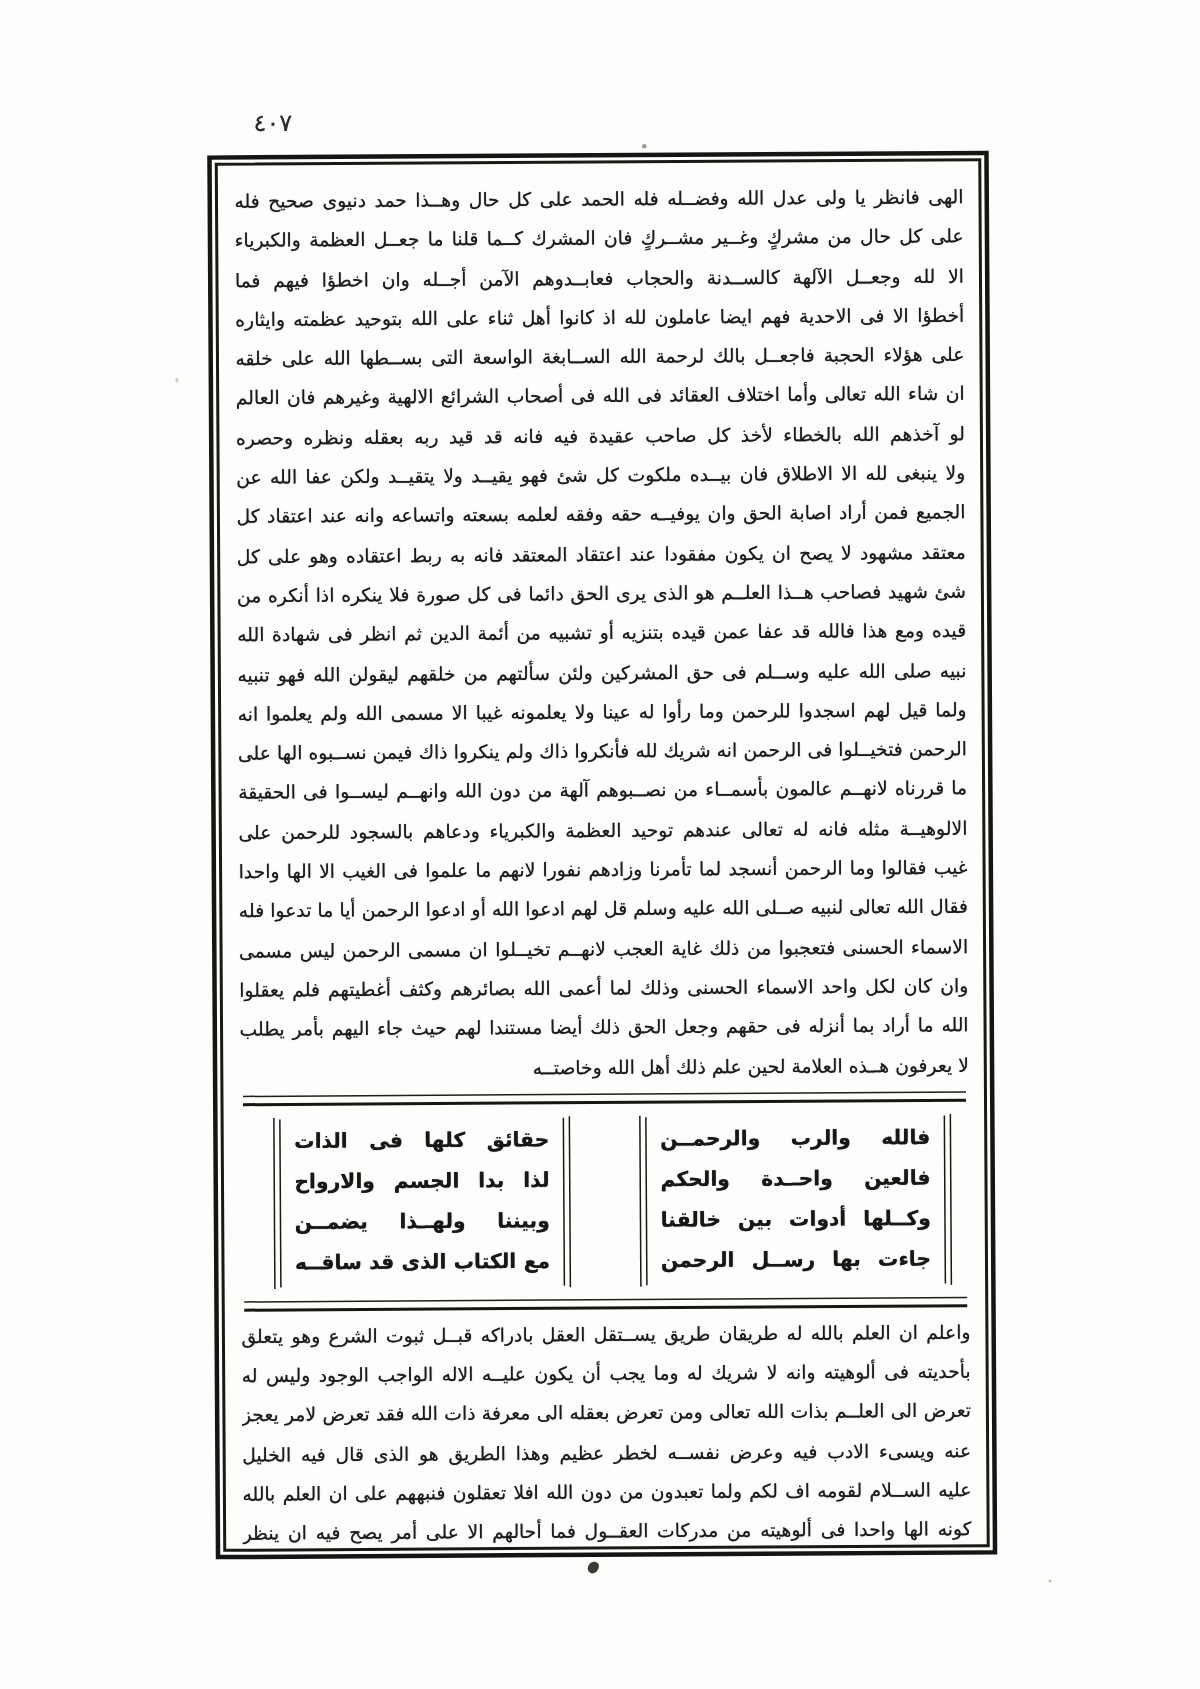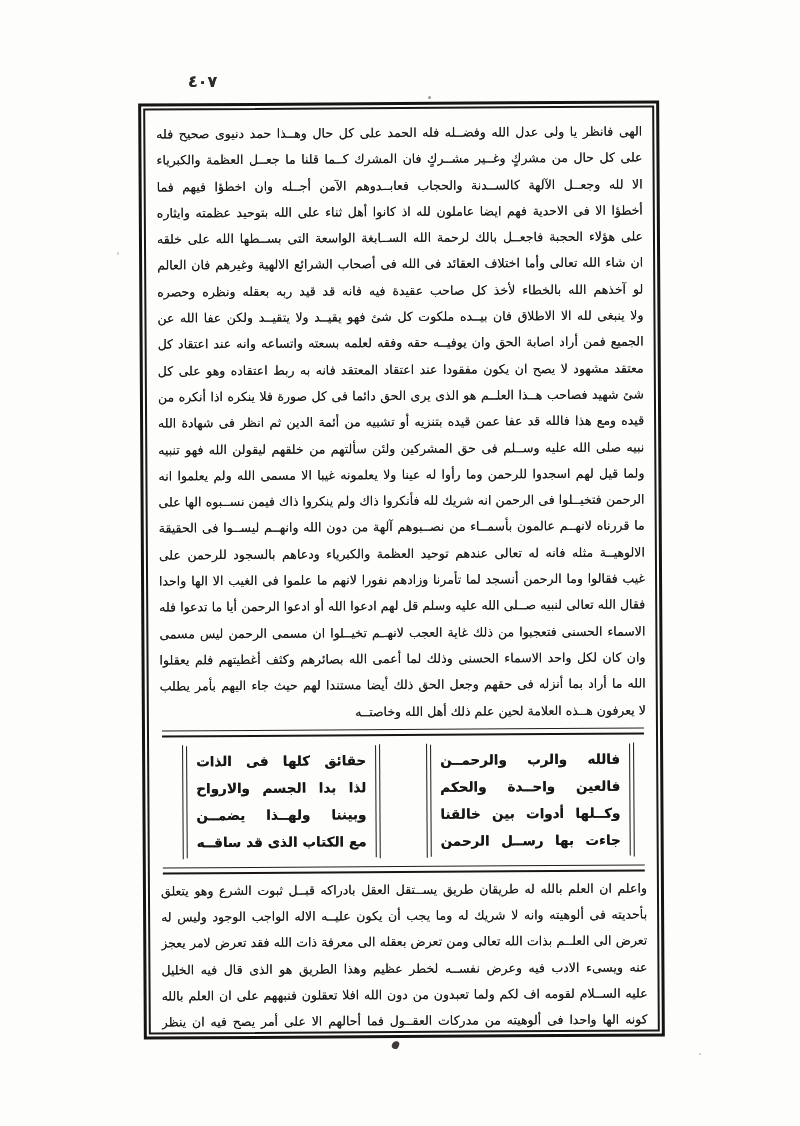--- a/index.html
+++ b/index.html
@@ -2,22 +2,22 @@
 <html lang="ar"><head>
 <meta charset="utf-8">
 <style>
   html,body{margin:0;padding:0;}
   body{
     width:800px;height:1126px;position:relative;overflow:hidden;
     background:#fdfdfb;
     font-family:"DejaVu Sans",sans-serif;
   }
   .page-number{
-    position:absolute;left:188px;top:72px;
-    font-size:16px;font-weight:bold;color:#2b2b2b;
+    position:absolute;left:169px;top:72px;
+    font-size:16px;font-weight:normal;color:#2b2b2b;
     letter-spacing:2px;direction:rtl;
     text-shadow:0 0 .5px rgba(30,30,30,.6);
   }
   .frame{
     position:absolute;left:141px;top:102px;width:521px;height:936px;
     border:3px solid #171513;box-sizing:border-box;
     transform:rotate(-0.35deg);
     background:#fdfdfb;
   }
   .frame-inner{

